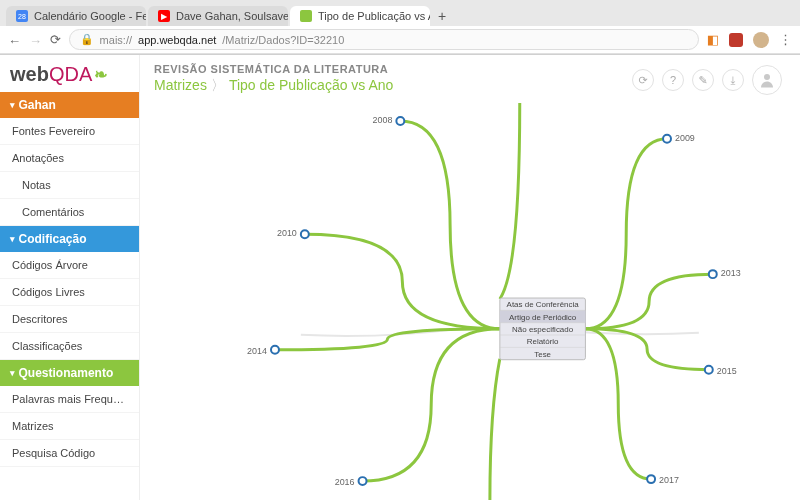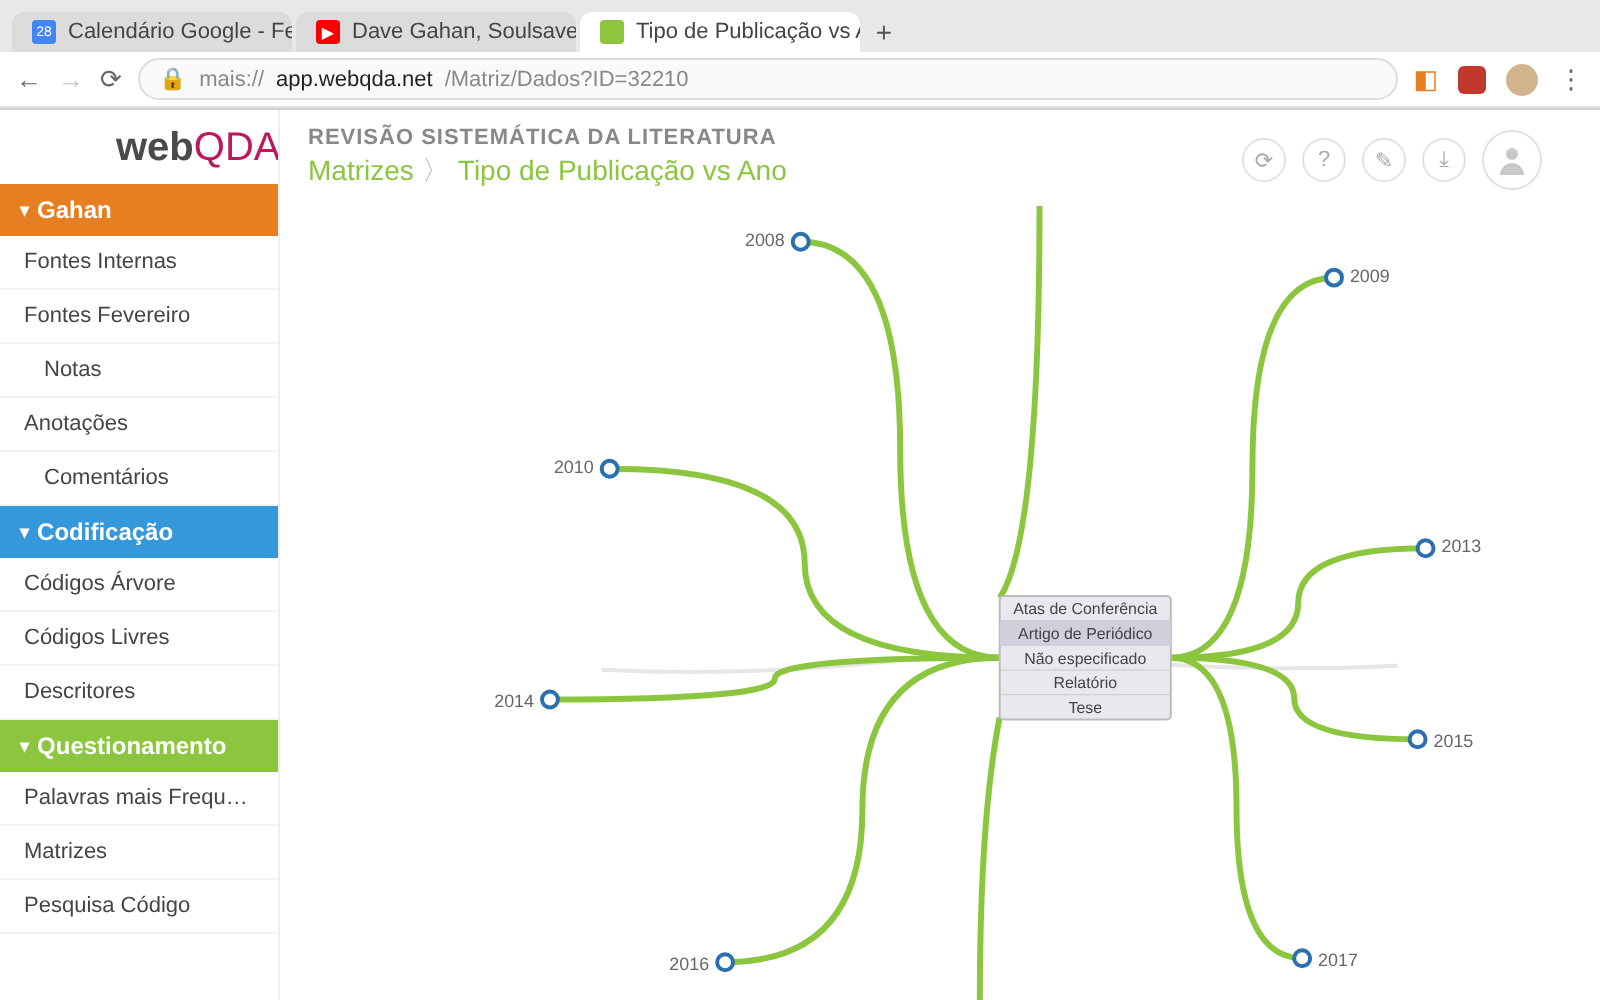--- a/index.html
+++ b/index.html
@@ -15,33 +15,33 @@
   .nav-icn { color: #666; font-size: 13px; cursor: pointer; }
   .url-bar { flex: 1; display: flex; align-items: center; gap: 6px; border: 1px solid #ddd; border-radius: 14px; padding: 3px 10px; font-size: 11px; color: #555; background: #fafafa; }
   .lock { color: #5a5; }
   .toolbar-right { display: flex; gap: 10px; align-items: center; }
   .rb { width: 14px; height: 14px; border-radius: 3px; }
   .rb.red { background: #c0392b; }
   .avatar-sm { width: 16px; height: 16px; border-radius: 50%; background: #d2b48c; }
   
   .app { display: flex; height: calc(500px - 54px); }
   .sidebar { width: 140px; background: #fff; border-right: 1px solid #eee; overflow: hidden; }
-  .logo { padding: 8px 10px 6px 10px; margin-left: 48px; }
+  .logo { padding: 8px 10px 6px 10px; }
   .logo-text { font-size: 20px; font-weight: 700; color: #4a4a4a; display: inline-flex; align-items: center; }
   .logo-text .qda { font-weight: 300; color: #be185d; }
   .leaf { color: #8cc63f; font-size: 16px; margin-left: 2px; }
   .sec-head { color: #fff; font-size: 12px; font-weight: 700; padding: 6px 10px; display: flex; align-items: center; gap: 4px; }
   .sec-head .caret { font-size: 9px; }
   .sec-orange { background: #e67e22; }
   .sec-blue   { background: #3498db; }
   .sec-green  { background: #8cc63f; }
   .side-item { padding: 7px 12px; font-size: 11px; color: #444; border-bottom: 1px solid #f3f3f3; cursor: pointer; white-space: nowrap; overflow: hidden; text-overflow: ellipsis; }
   .side-sub { padding-left: 22px; }
   .main { flex: 1; position: relative; background: #fff; }
-  .page-head { padding: 8px 29px 2px 14px; display: flex; justify-content: space-between; align-items: flex-start; }
+  .page-head { padding: 8px 18px 2px 14px; display: flex; justify-content: space-between; align-items: flex-start; }
   .title-small { font-size: 11px; font-weight: 700; letter-spacing: 0.5px; color: #888; text-transform: uppercase; }
   .breadcrumb { font-size: 14px; color: #8cc63f; margin-top: 2px; }
   .breadcrumb .sep { color: #bbb; margin: 0 4px; }
   .head-icons { display: flex; gap: 8px; align-items: center; padding-top: 2px; }
   .head-icn { width: 22px; height: 22px; border: 1px solid #e2e2e2; border-radius: 50%; display: flex; align-items: center; justify-content: center; font-size: 11px; color: #aaa; cursor: pointer; }
   .profile-icn { width: 30px; height: 30px; border: 1px solid #e2e2e2; border-radius: 50%; display: flex; align-items: center; justify-content: center; }
   .profile-icn svg { width: 18px; height: 18px; fill: #c9c9c9; }
   .canvas { position: absolute; left: 0; right: 0; top: 48px; bottom: 0; }
   .canvas svg { width: 100%; height: 100%; }
   .edge { stroke: #8cc63f; stroke-width: 3; fill: none; }
@@ -101,32 +101,32 @@
           <span>web</span>
           <span class="qda">QDA</span>
           <span class="leaf">❧</span>
         </span>
     </div>
     <div id="sidebar-sections">
         <div class="sec-head sec-orange">
           <span class="caret">▾</span>
           <span>Gahan</span>
         </div>
-        <div class="side-item">Fontes Internas</div>
         <div class="side-item">Fontes Fevereiro</div>
+        <div class="side-item">Anotações</div>
         <div class="side-item side-sub">Notas</div>
-        <div class="side-item">Anotações</div>
         <div class="side-item side-sub">Comentários</div>
         <div class="sec-head sec-blue">
           <span class="caret">▾</span>
           <span>Codificação</span>
         </div>
         <div class="side-item">Códigos Árvore</div>
         <div class="side-item">Códigos Livres</div>
         <div class="side-item">Descritores</div>
+        <div class="side-item">Classificações</div>
         <div class="sec-head sec-green">
           <span class="caret">▾</span>
           <span>Questionamento</span>
         </div>
         <div class="side-item">Palavras mais Frequentes</div>
         <div class="side-item">Matrizes</div>
         <div class="side-item">Pesquisa Código</div>
       </div>
   </div>
 

